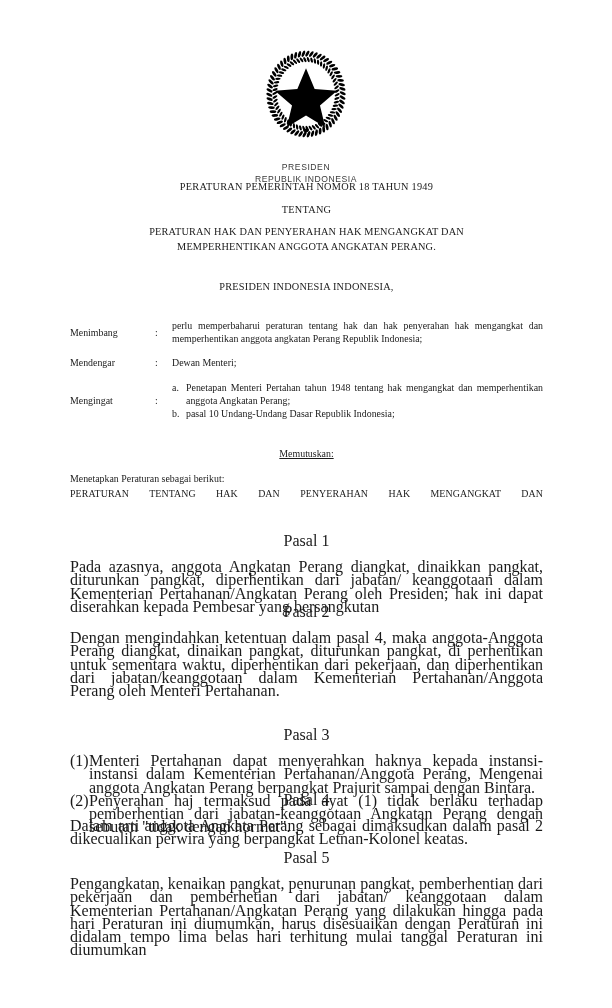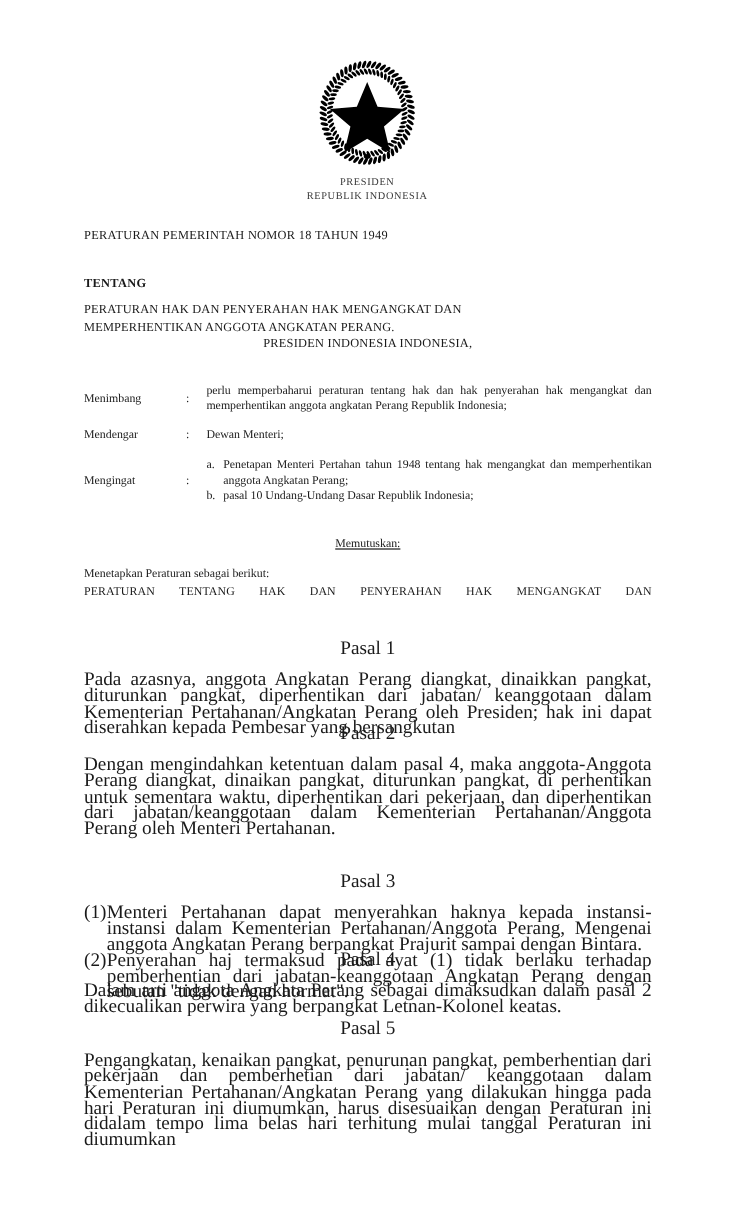--- a/index.html
+++ b/index.html
@@ -33,41 +33,41 @@
     width: 612px;
     text-align: center;
   }
   .emblem {
     width: 92px;
     height: 92px;
     margin: 0 auto;
     display: block;
   }
   .letterhead-text {
-    margin-top: 6px;
-    font-family: Liberation Serif, serif;
+    margin-top: 22px;
+    font-family: Liberation Sans, sans-serif;
     font-size: 8.6px;
     letter-spacing: 0.55px;
     line-height: 11.5px;
     color: #3a3a3a;
   }
   .letterhead-text div { white-space: nowrap; }
 
   
   .title-block {
     position: absolute;
     left: 70px;
-    top: 190px;
-    width: 473px;
-    text-align: left;
+    top: 180px;
+    width: 473px;
+    text-align: center;
     font-size: 10.3px;
     line-height: 14.6px;
   }
   .title-line-1 { letter-spacing: 0.25px; }
-  .title-tentang { margin-top: 25px; letter-spacing: 0.25px; font-weight: bold; }
+  .title-tentang { margin-top: 8px; letter-spacing: 0.25px; }
   .title-subject { margin-top: 8px; letter-spacing: 0.15px; }
   .title-subject div { white-space: nowrap; }
 
   .presiden-ri {
     position: absolute;
     left: 70px;
     top: 281px;
     width: 473px;
     text-align: center;
     font-size: 10.3px;

